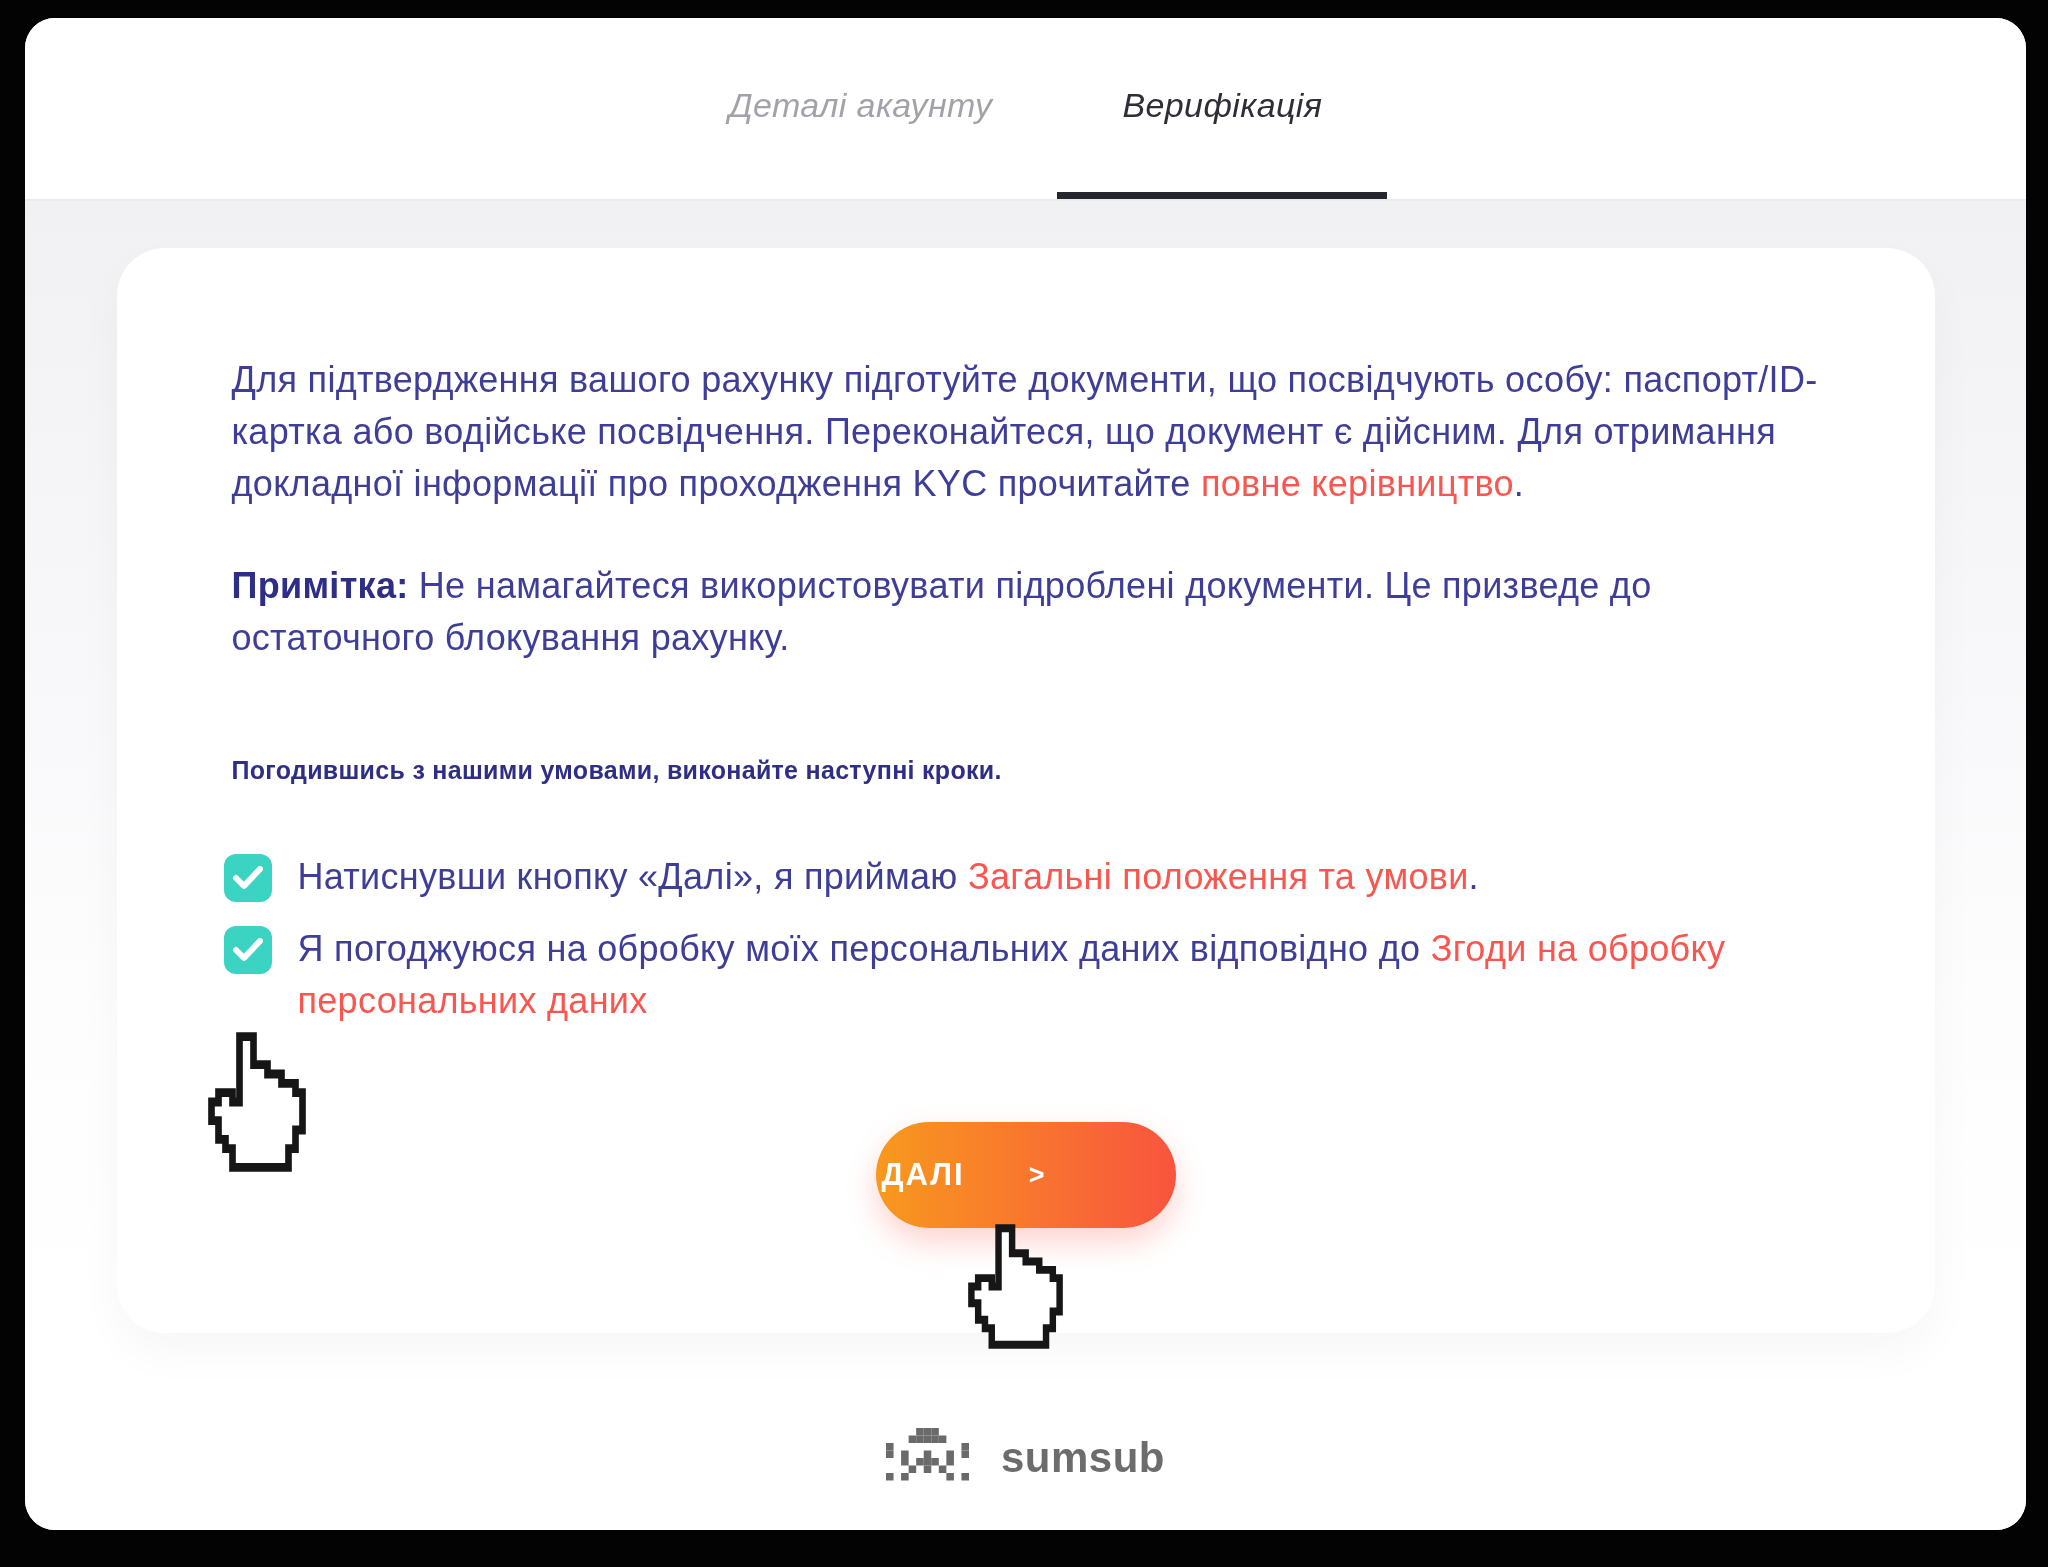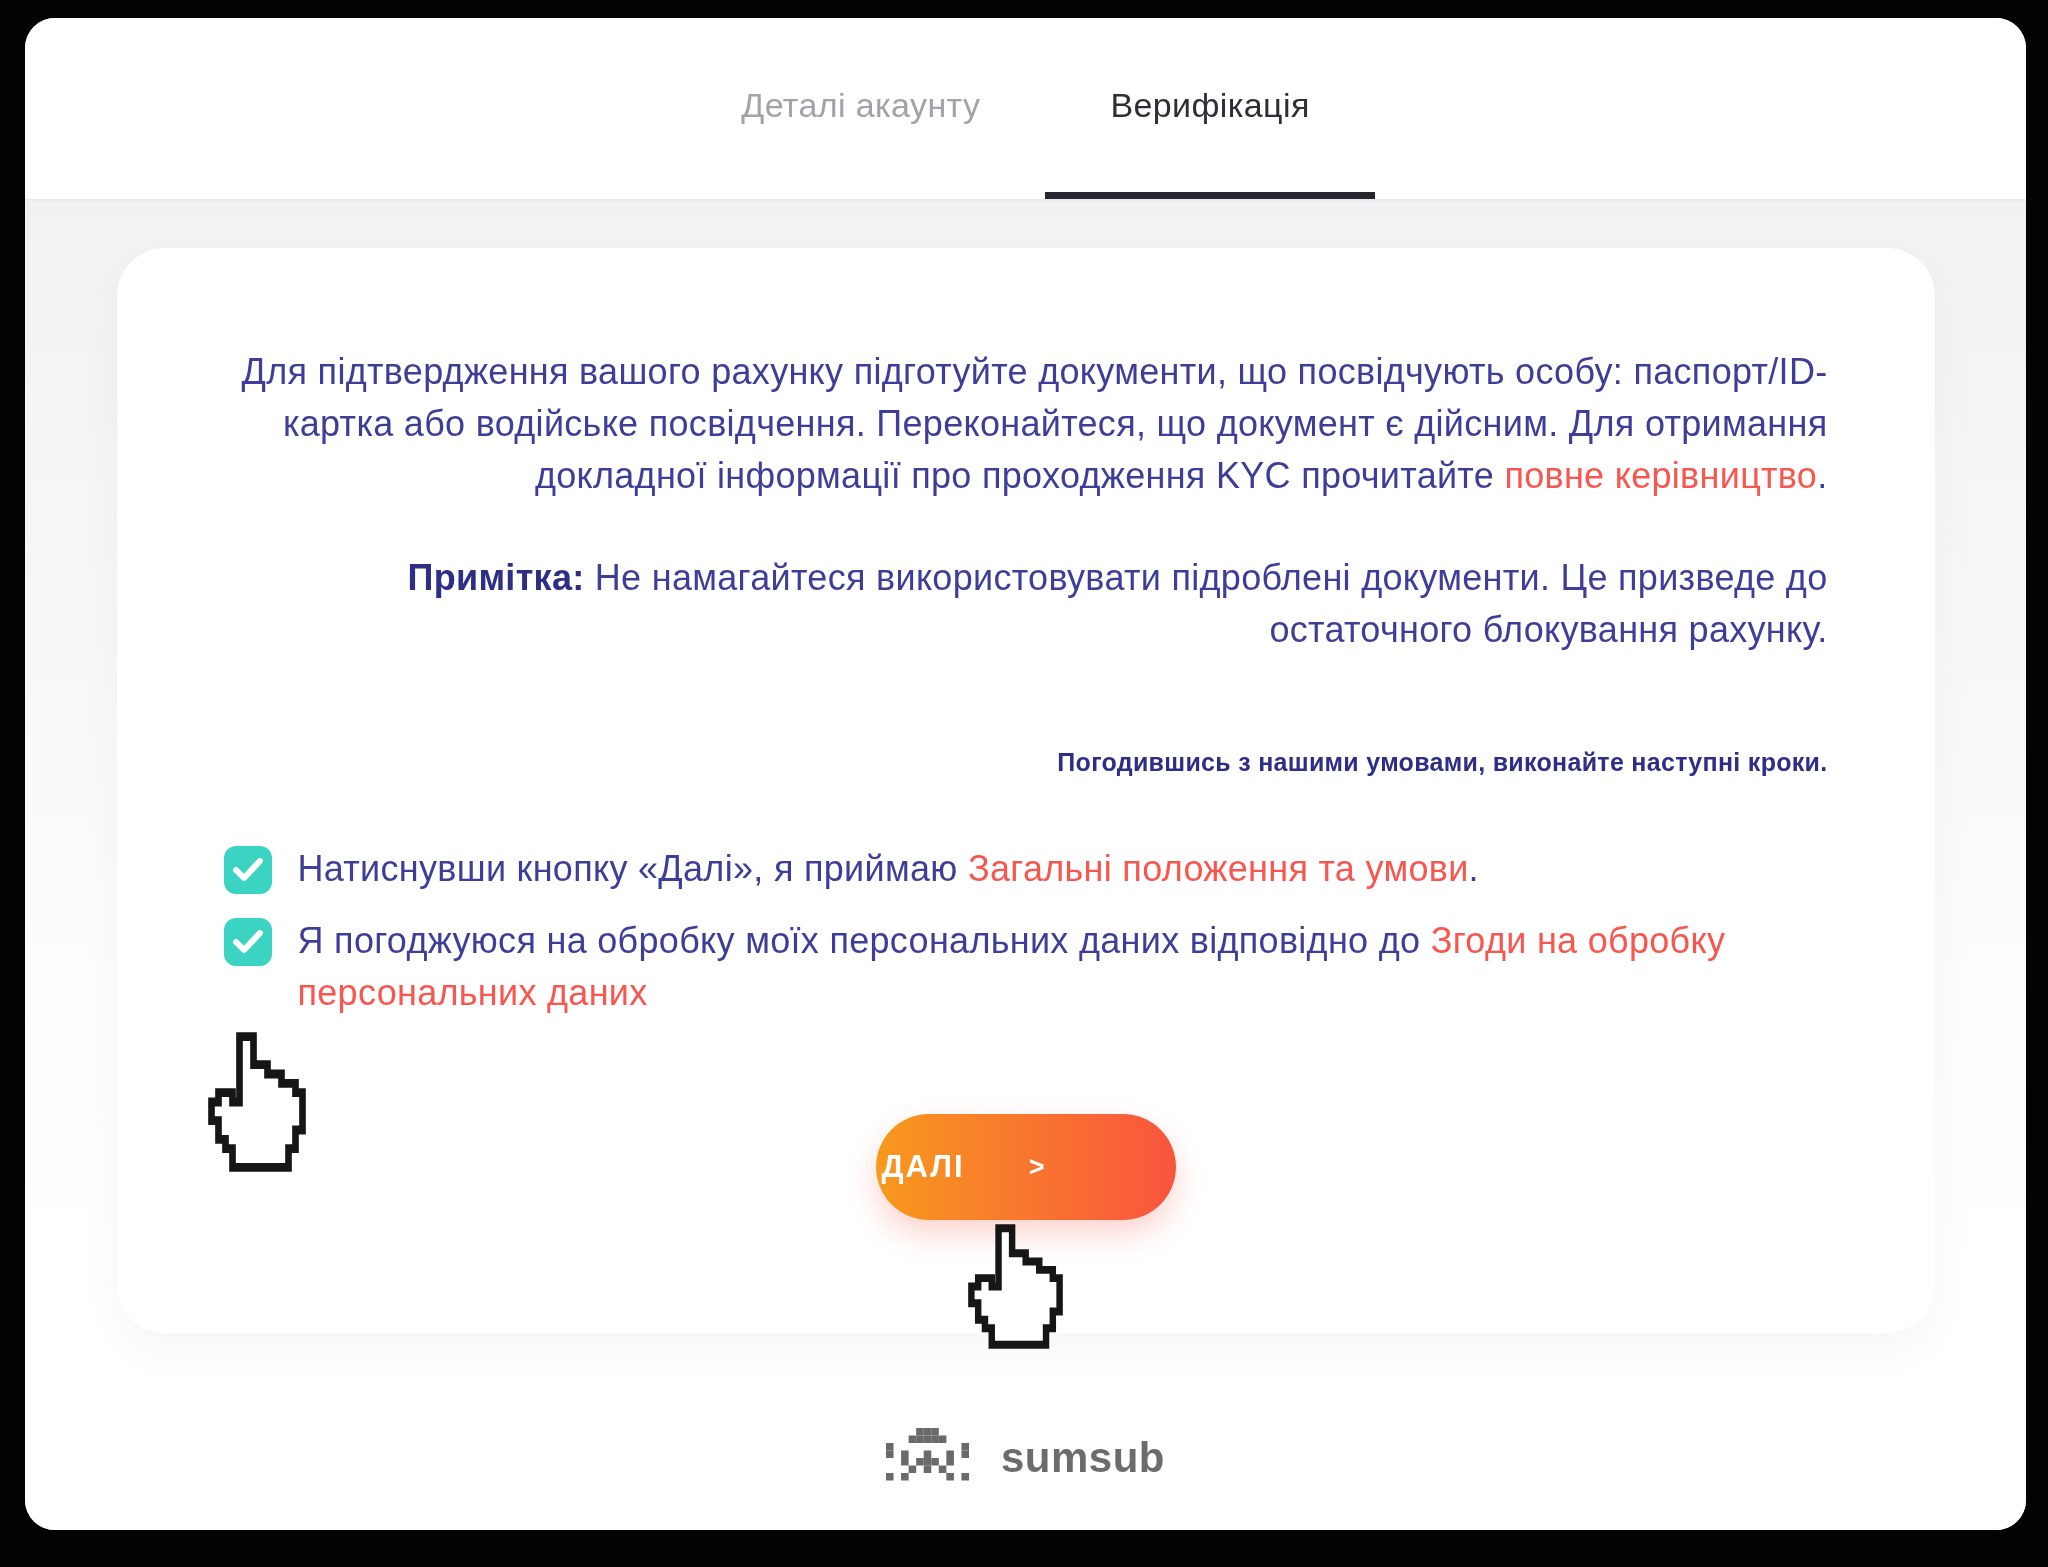--- a/index.html
+++ b/index.html
@@ -18,33 +18,33 @@
     overflow:hidden;display:flex;flex-direction:column;
   }
   
   .header{
     height:183px;flex:0 0 auto;background:#ffffff;border-bottom:2px solid #EBEBEE;
     display:flex;justify-content:center;align-items:stretch;
   }
   .tab{
     height:100%;display:flex;align-items:center;justify-content:center;
     padding:0 65px;font-size:34px;letter-spacing:.4px;cursor:pointer;
-    border-bottom:7px solid transparent;color:var(--tab-inactive);
+    border-bottom:7px solid transparent;color:var(--tab-inactive);font-style:italic;
   }
   .tab.active{color:var(--tab-active);border-bottom-color:var(--underline-dark);font-weight:500;}
   
   .content{
     flex:1;position:relative;
     background:linear-gradient(180deg,#F1F1F4 0%,#F7F7F9 30%,#FDFDFE 60%,#FFFFFF 85%);
   }
   .card{
     width:1818px;height:1085px;margin:47px auto 0;background:#ffffff;border-radius:48px;
     padding:98px 107px;box-shadow:0 20px 45px rgba(40,40,70,.035);
   }
-  .card p{margin:0;text-align:right;}
+  .card p{margin:8px;}
   .body-text{
     color:var(--text-blue);font-size:36px;line-height:52px;letter-spacing:.3px;max-width:1604px;
   }
   .note{margin-top:50px !important;}
   .note b{color:var(--text-blue-bold);font-weight:700;}
   .steps-heading{
     margin-top:80px !important;color:var(--text-blue-bold);font-weight:700;
     font-size:25px;line-height:52px;letter-spacing:.3px;
   }
   .red-link{color:var(--link-red);text-decoration:none;cursor:pointer;}

